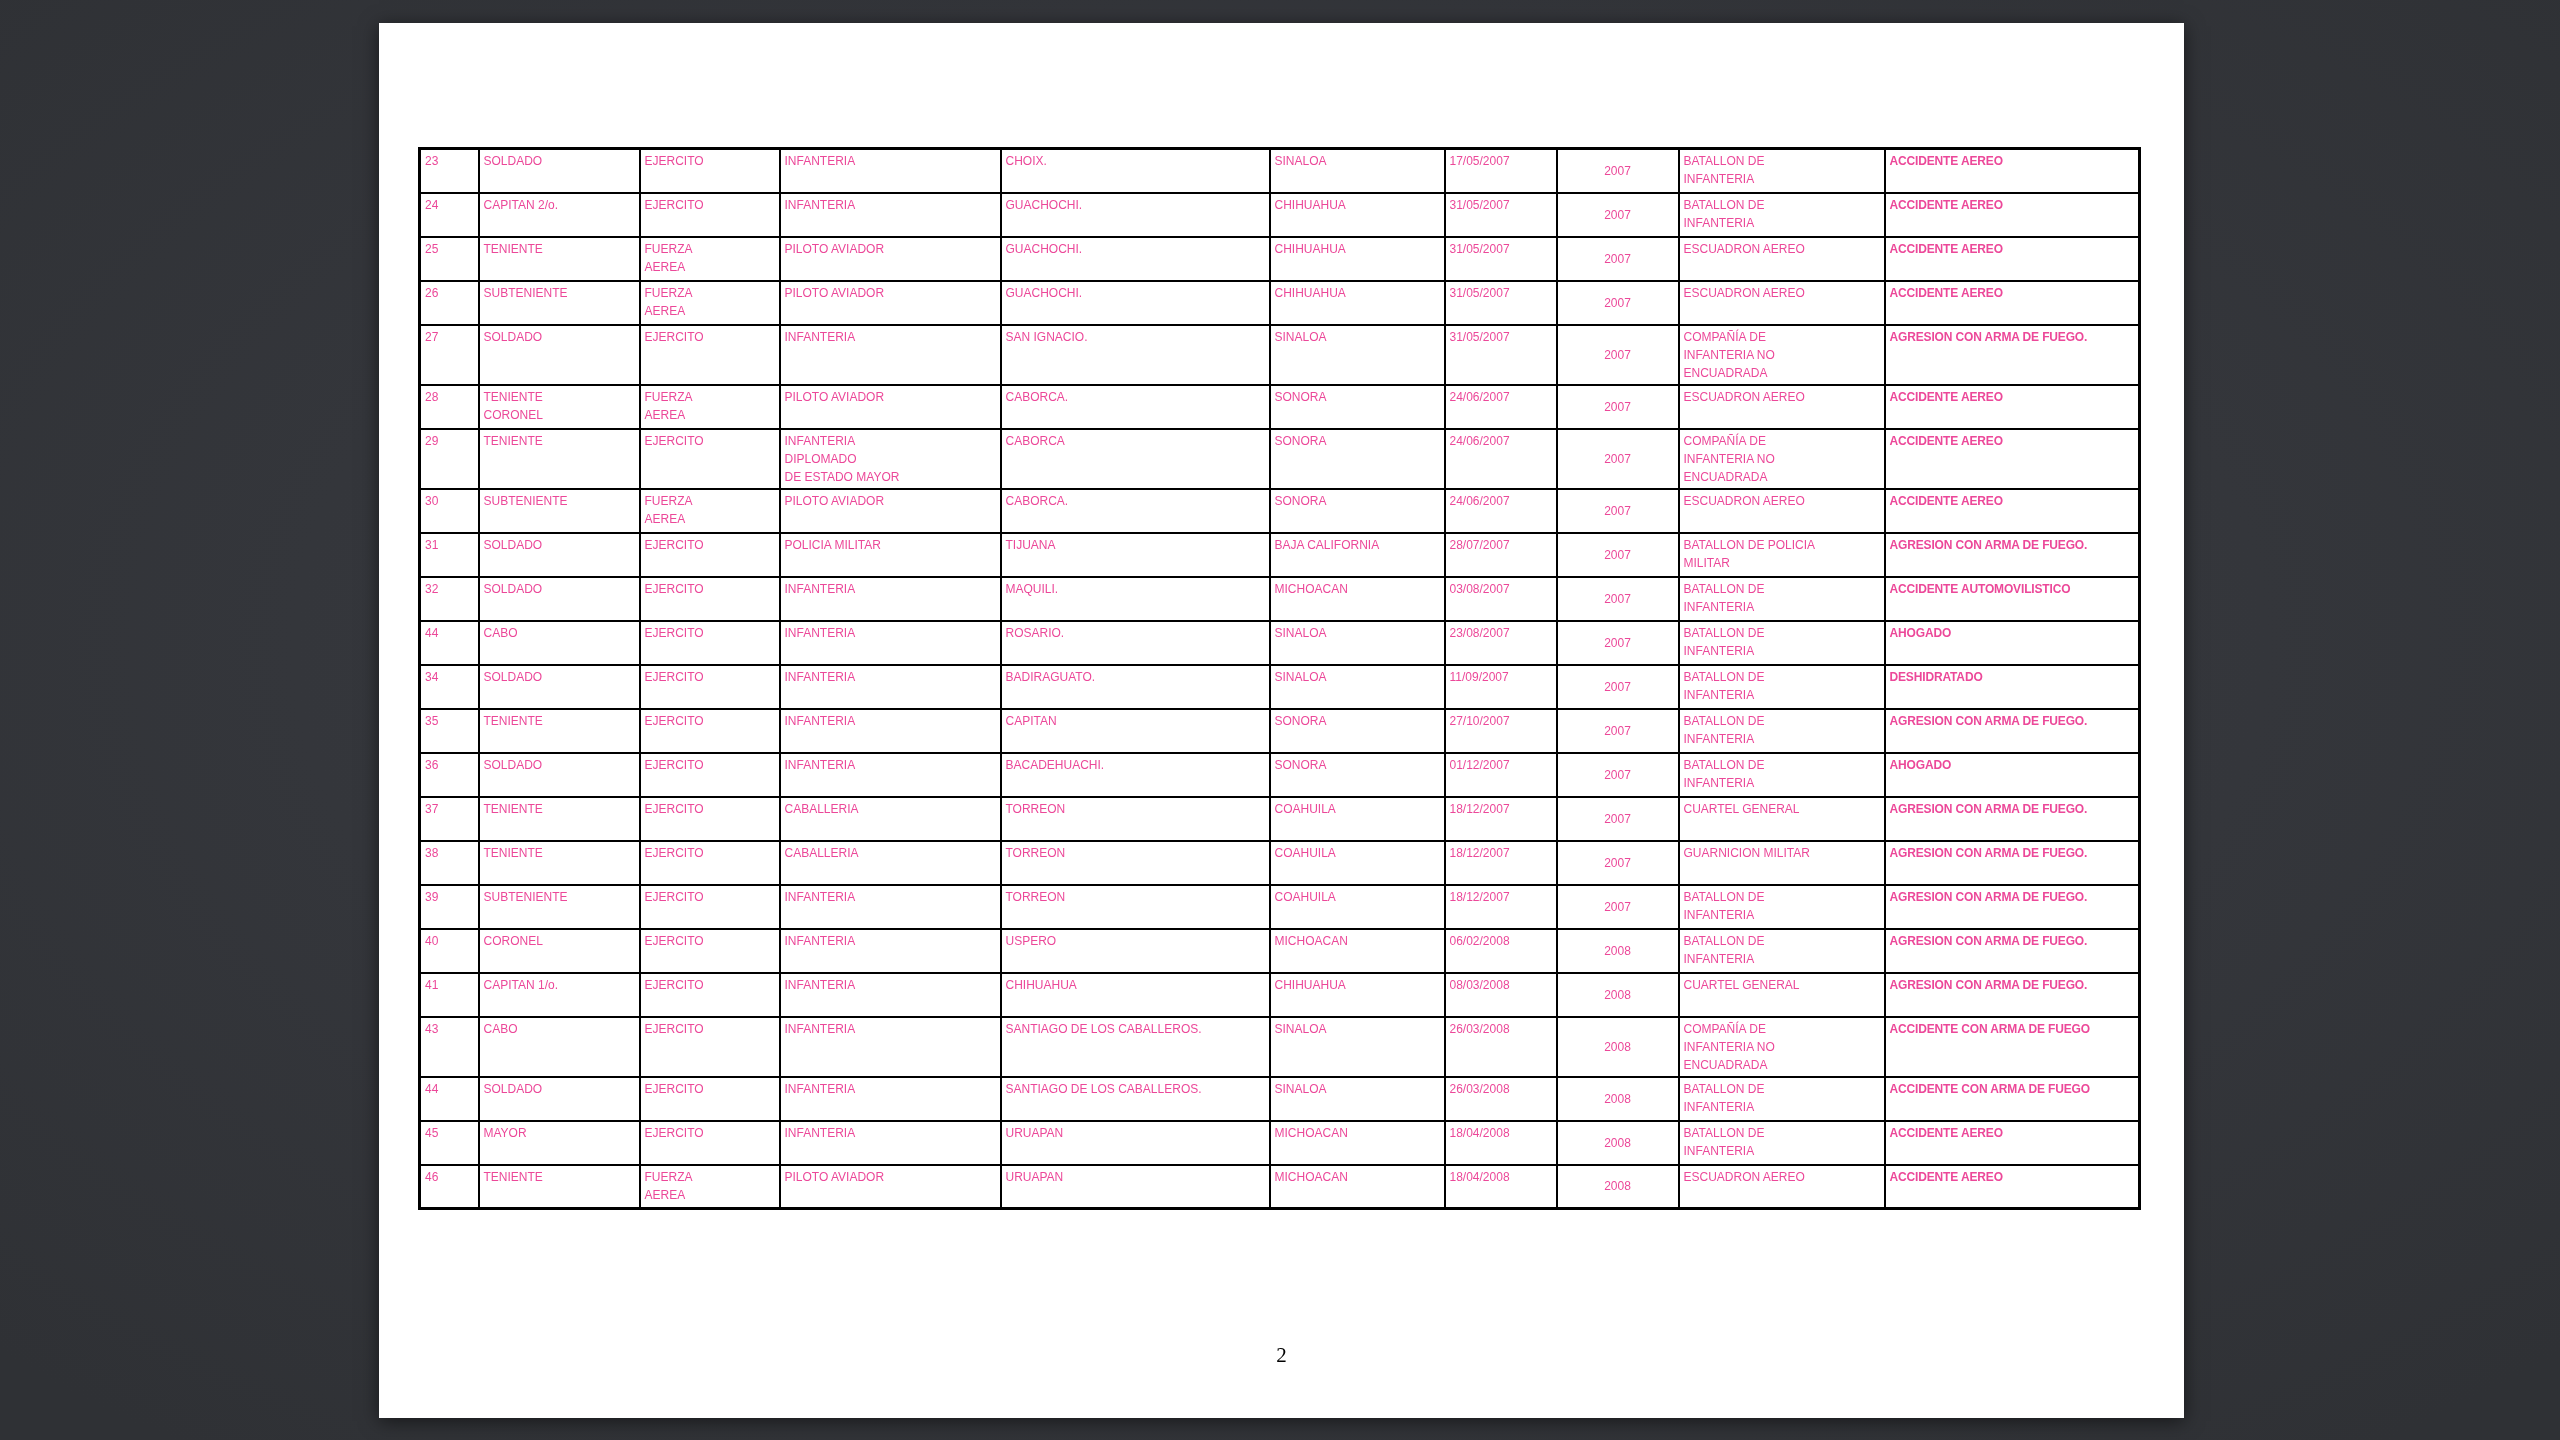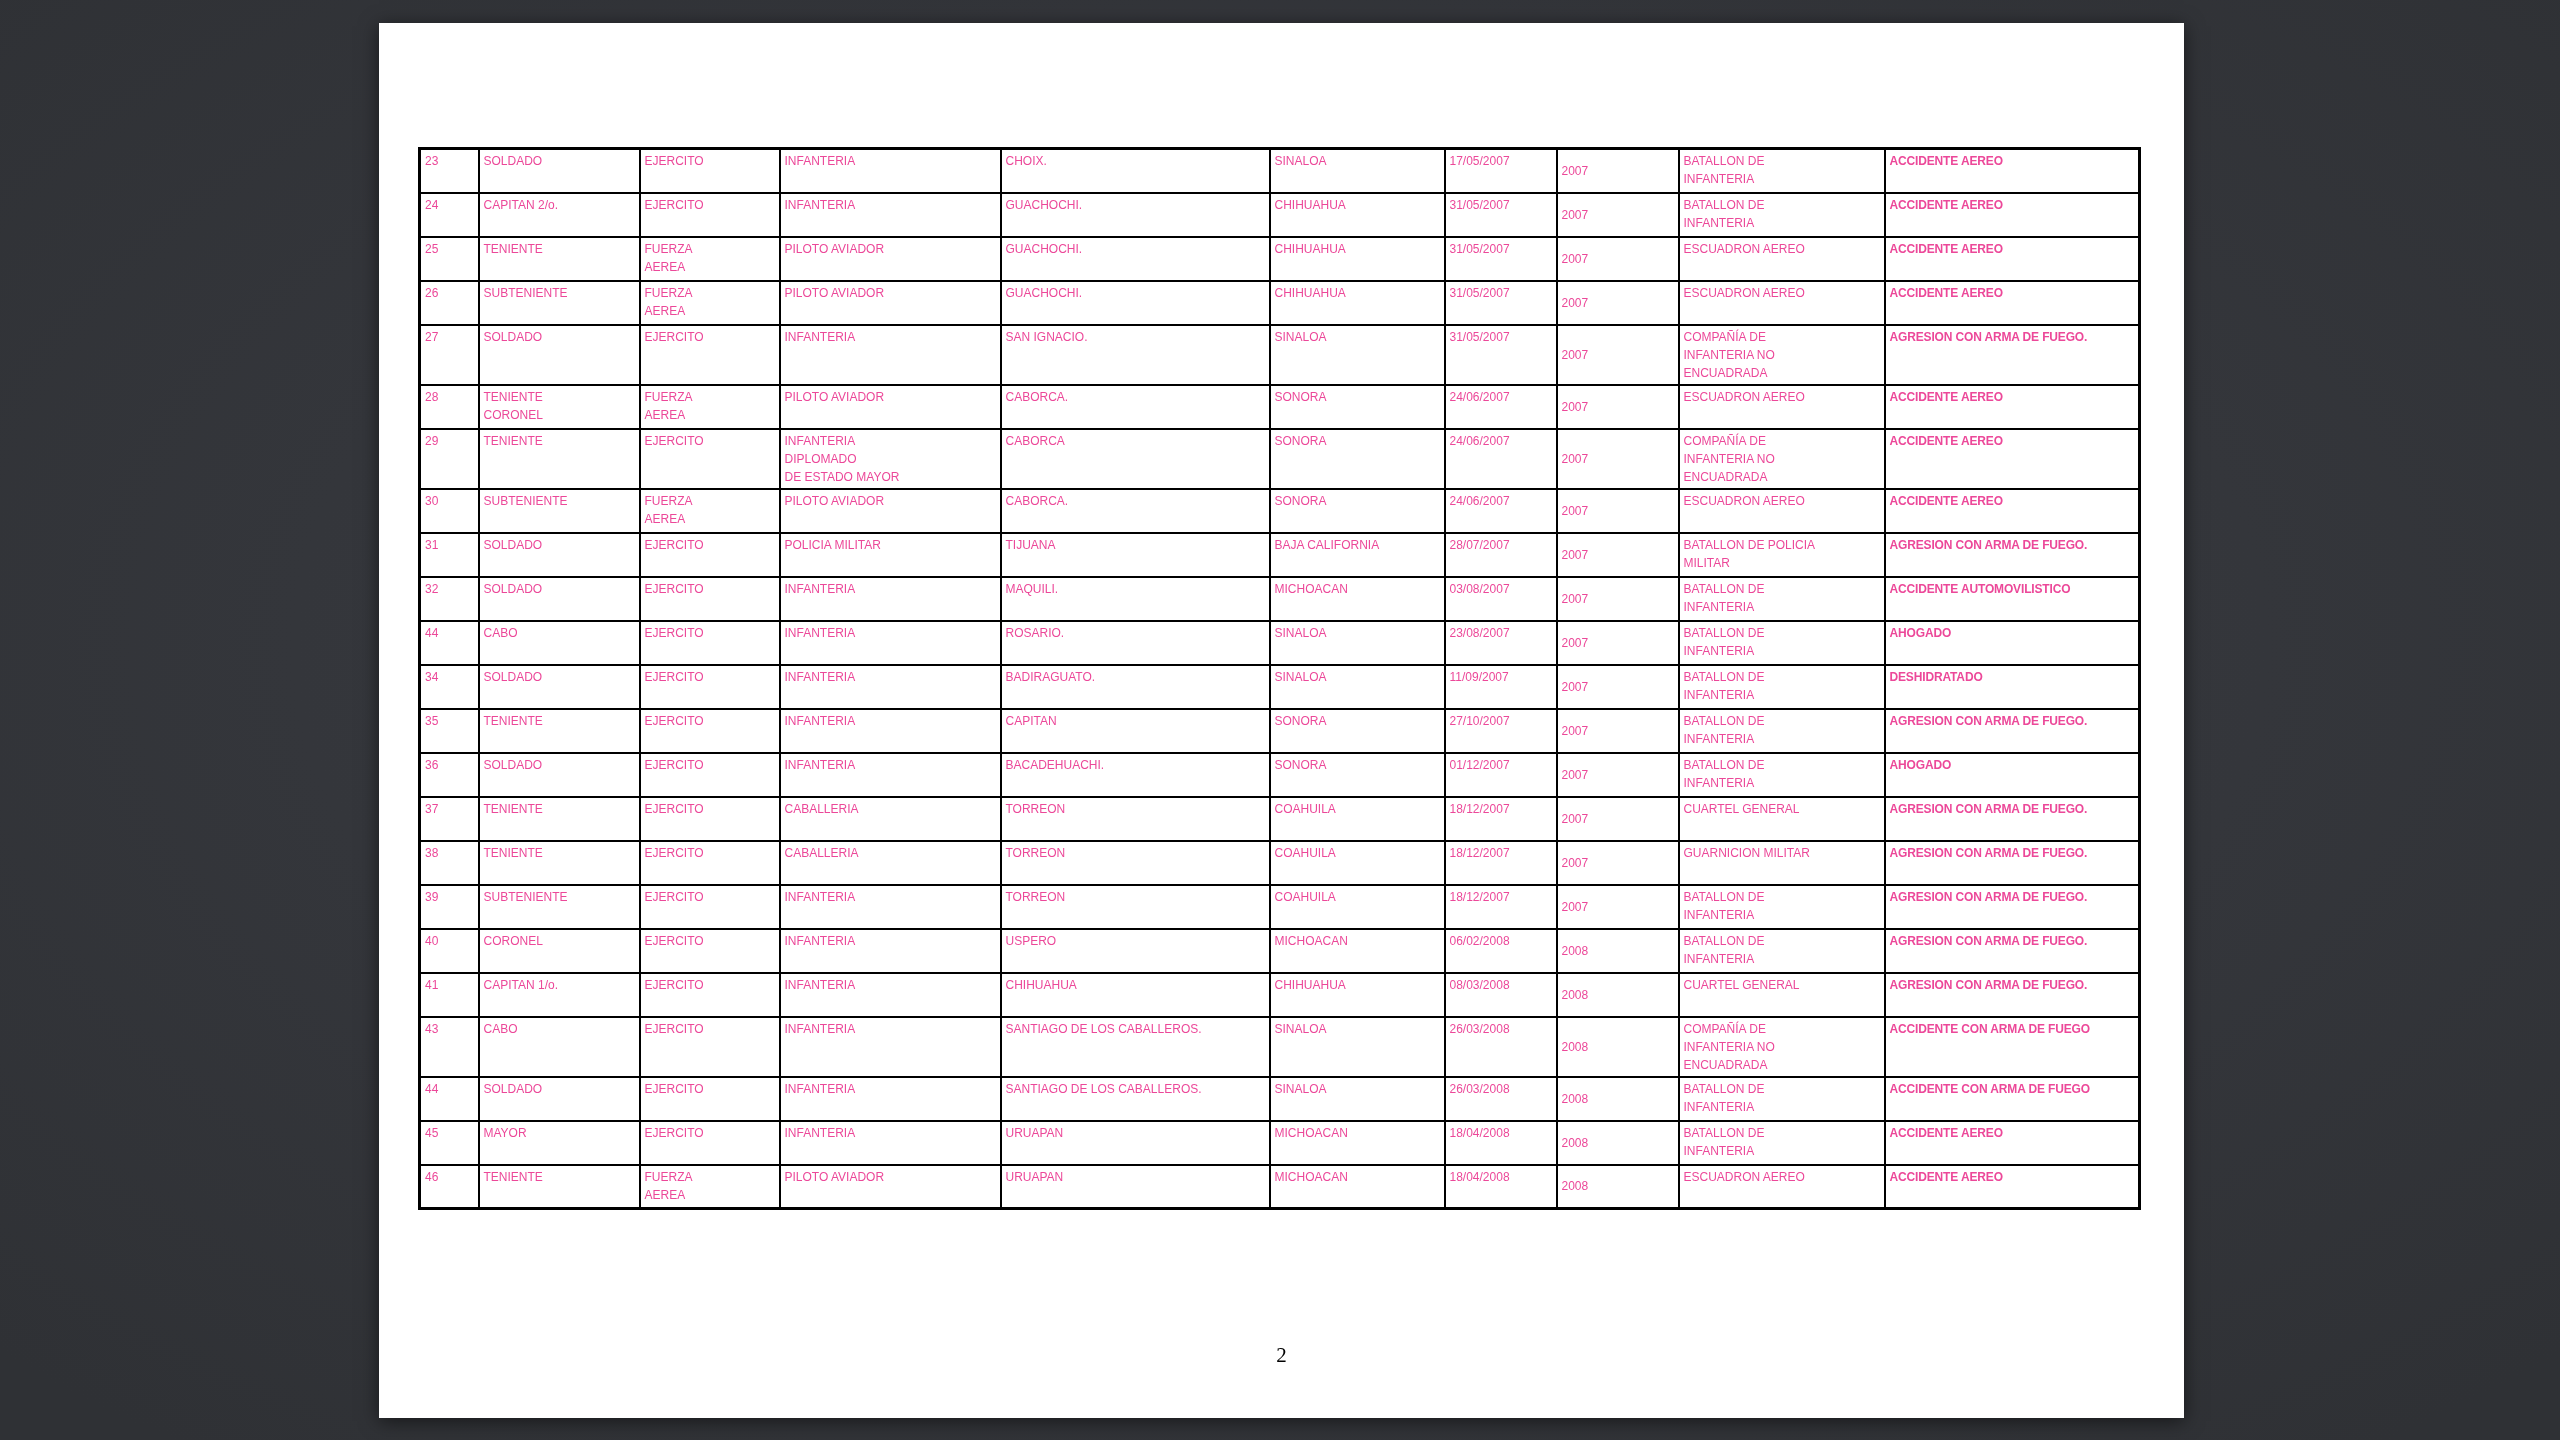--- a/index.html
+++ b/index.html
@@ -43,21 +43,21 @@
     border: 2px solid #000000;
     padding: 2px 4px 2px 4px;
     vertical-align: top;
     white-space: pre-line;
     overflow: hidden;
   }
   table.doc-table tr { height: 44px; }
   
   table.doc-table td:nth-child(5) { white-space: nowrap; padding-right: 2px; }
   
-  table.doc-table td:nth-child(8) { text-align: left; vertical-align: middle; white-space: normal; }
+  table.doc-table td:nth-child(8) { text-align: center; vertical-align: middle; white-space: normal; }
   
   table.doc-table td:nth-child(10) { text-align: justify; white-space: normal; letter-spacing: -0.15px; font-weight: bold; }
   .page-number {
     position: absolute;
     left: 0;
     top: 1320px;
     width: 100%;
     text-align: center;
     font-family: "Liberation Serif", serif;
     font-size: 21px;

